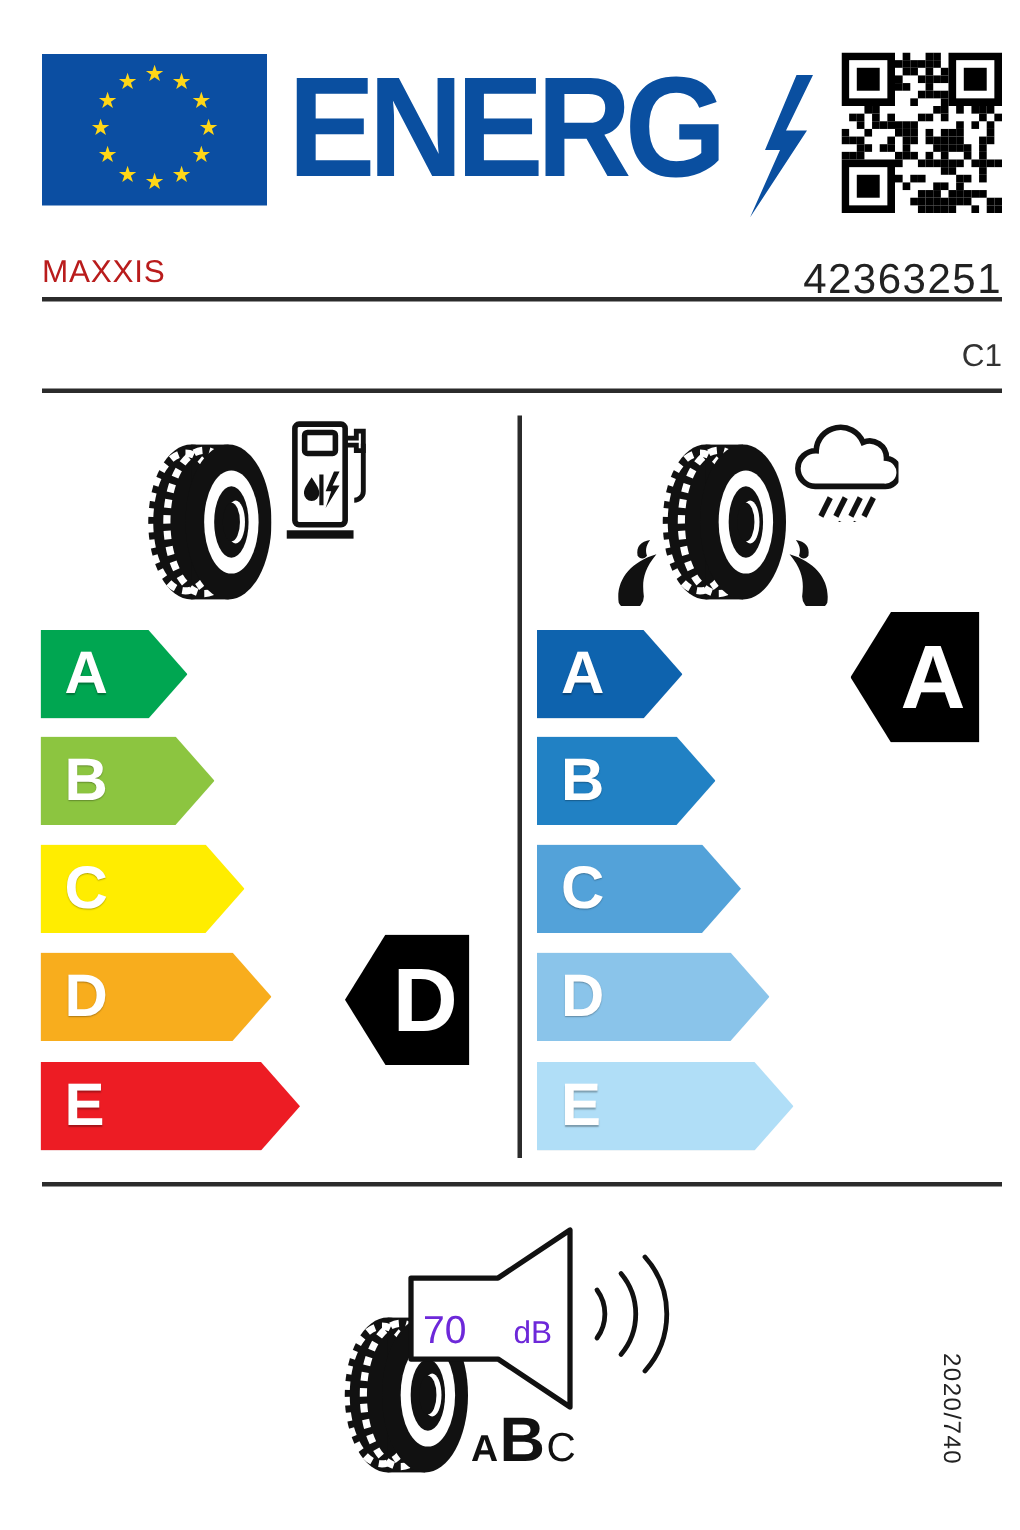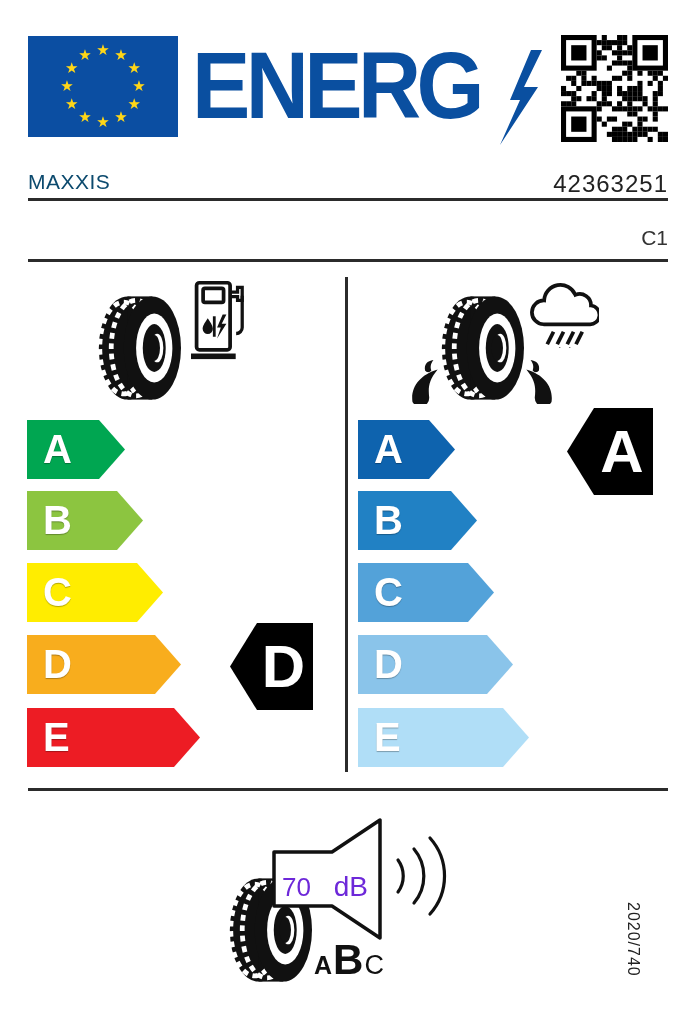--- a/index.html
+++ b/index.html
@@ -11,22 +11,22 @@
   .eu-flag{left:28px;top:36px;width:150px;height:101px;background:#0b4ea2;}
   .star{position:absolute;color:#ffd617;font-size:15px;width:18px;height:18px;
         line-height:18px;text-align:center;}
   .energ{left:192px;top:38px;font-size:95px;line-height:95px;font-weight:800;
          color:#0a4fa0;letter-spacing:-5px;transform:scaleX(.92);transform-origin:0 0;
          white-space:nowrap;}
   .bolt{left:497px;top:50px;}
   .qr{left:561px;top:35px;}
 
   
-  .brand{left:28px;top:170px;font-size:21px;letter-spacing:.5px;color:#0c4a6e;}
-  .artnum{right:12px;top:170px;font-size:24px;letter-spacing:1px;color:#222;}
+  .brand{left:28px;top:170px;font-size:21px;letter-spacing:.5px;color:#b91c1c;}
+  .artnum{right:12px;top:170px;font-size:28px;letter-spacing:1px;color:#222;}
   .hline{left:28px;width:640px;height:3px;background:#2b2b2b;}
   .l1{top:198px;} .l2{top:259px;} .l3{top:788px;}
   .dimension{left:28px;top:219px;font-size:30px;letter-spacing:.5px;color:#222;}
   .tclass{right:12px;top:226px;font-size:21px;color:#333;}
   .vline{left:345px;top:277px;width:3px;height:495px;background:#2b2b2b;}
 
   
   .arrow{position:absolute;height:59px;display:flex;align-items:center;
          clip-path:polygon(0 0,calc(100% - 26px) 0,100% 50%,calc(100% - 26px) 100%,0 100%);
          filter:drop-shadow(0 1px 1px rgba(0,0,0,.25));}
@@ -41,21 +41,21 @@
   .rating{position:absolute;background:#000;display:flex;align-items:center;justify-content:center;
           clip-path:polygon(27px 0,100% 0,100% 100%,27px 100%,0 50%);
           padding-left:24px;box-sizing:border-box;}
   .rating span{color:#fff;font-size:60px;font-weight:800;}
   .rating.fuel{left:230px;top:623px;width:83px;height:87px;}
   .rating.wet{left:567px;top:408px;width:86px;height:87px;}
 
   
   .noise-db{left:282px;top:871px;width:86px;display:flex;justify-content:space-between;
             align-items:baseline;color:#6d28d9;}
-  .noise-db .v{font-size:26px;} .noise-db .u{font-size:28px;text-align:right;}
+  .noise-db .v{font-size:26px;} .noise-db .u{font-size:21px;text-align:right;}
   .noise-abc{left:314px;top:936px;display:flex;align-items:baseline;color:#111;}
   .noise-abc .na{font-size:25px;font-weight:600;}
   .noise-abc .nb{font-size:42px;font-weight:800;margin:0 1px;}
   .noise-abc .nc{font-size:27px;font-weight:400;}
   .regulation{left:624px;top:902px;font-size:16px;color:#222;
               writing-mode:vertical-rl;text-orientation:mixed;letter-spacing:1px;}
 </style>
 </head>
 <body>
 

